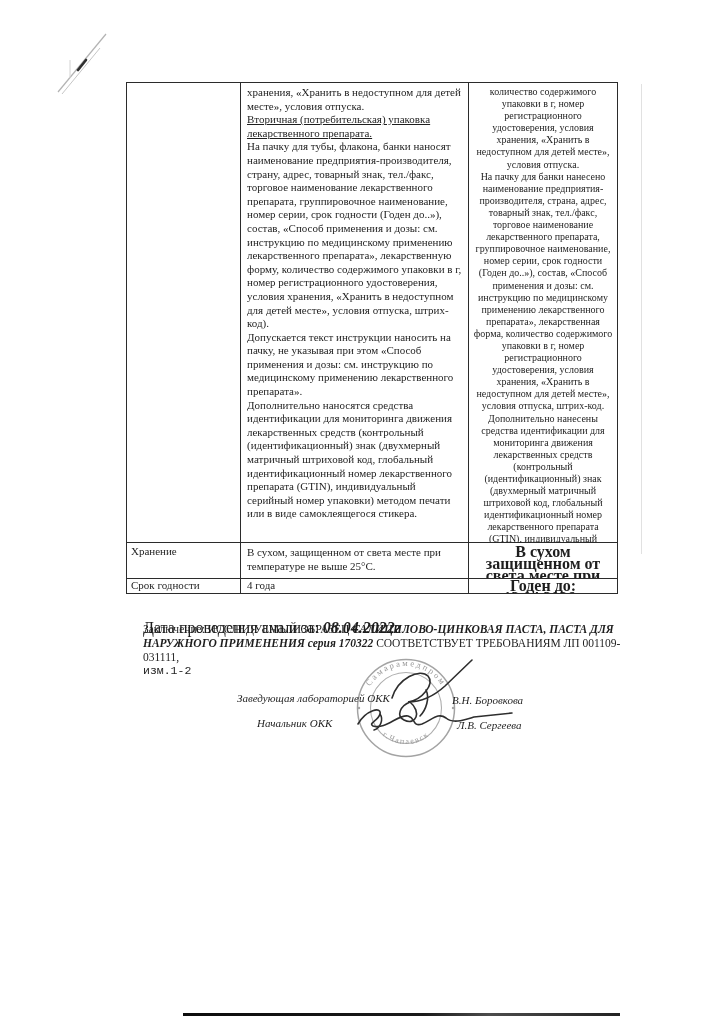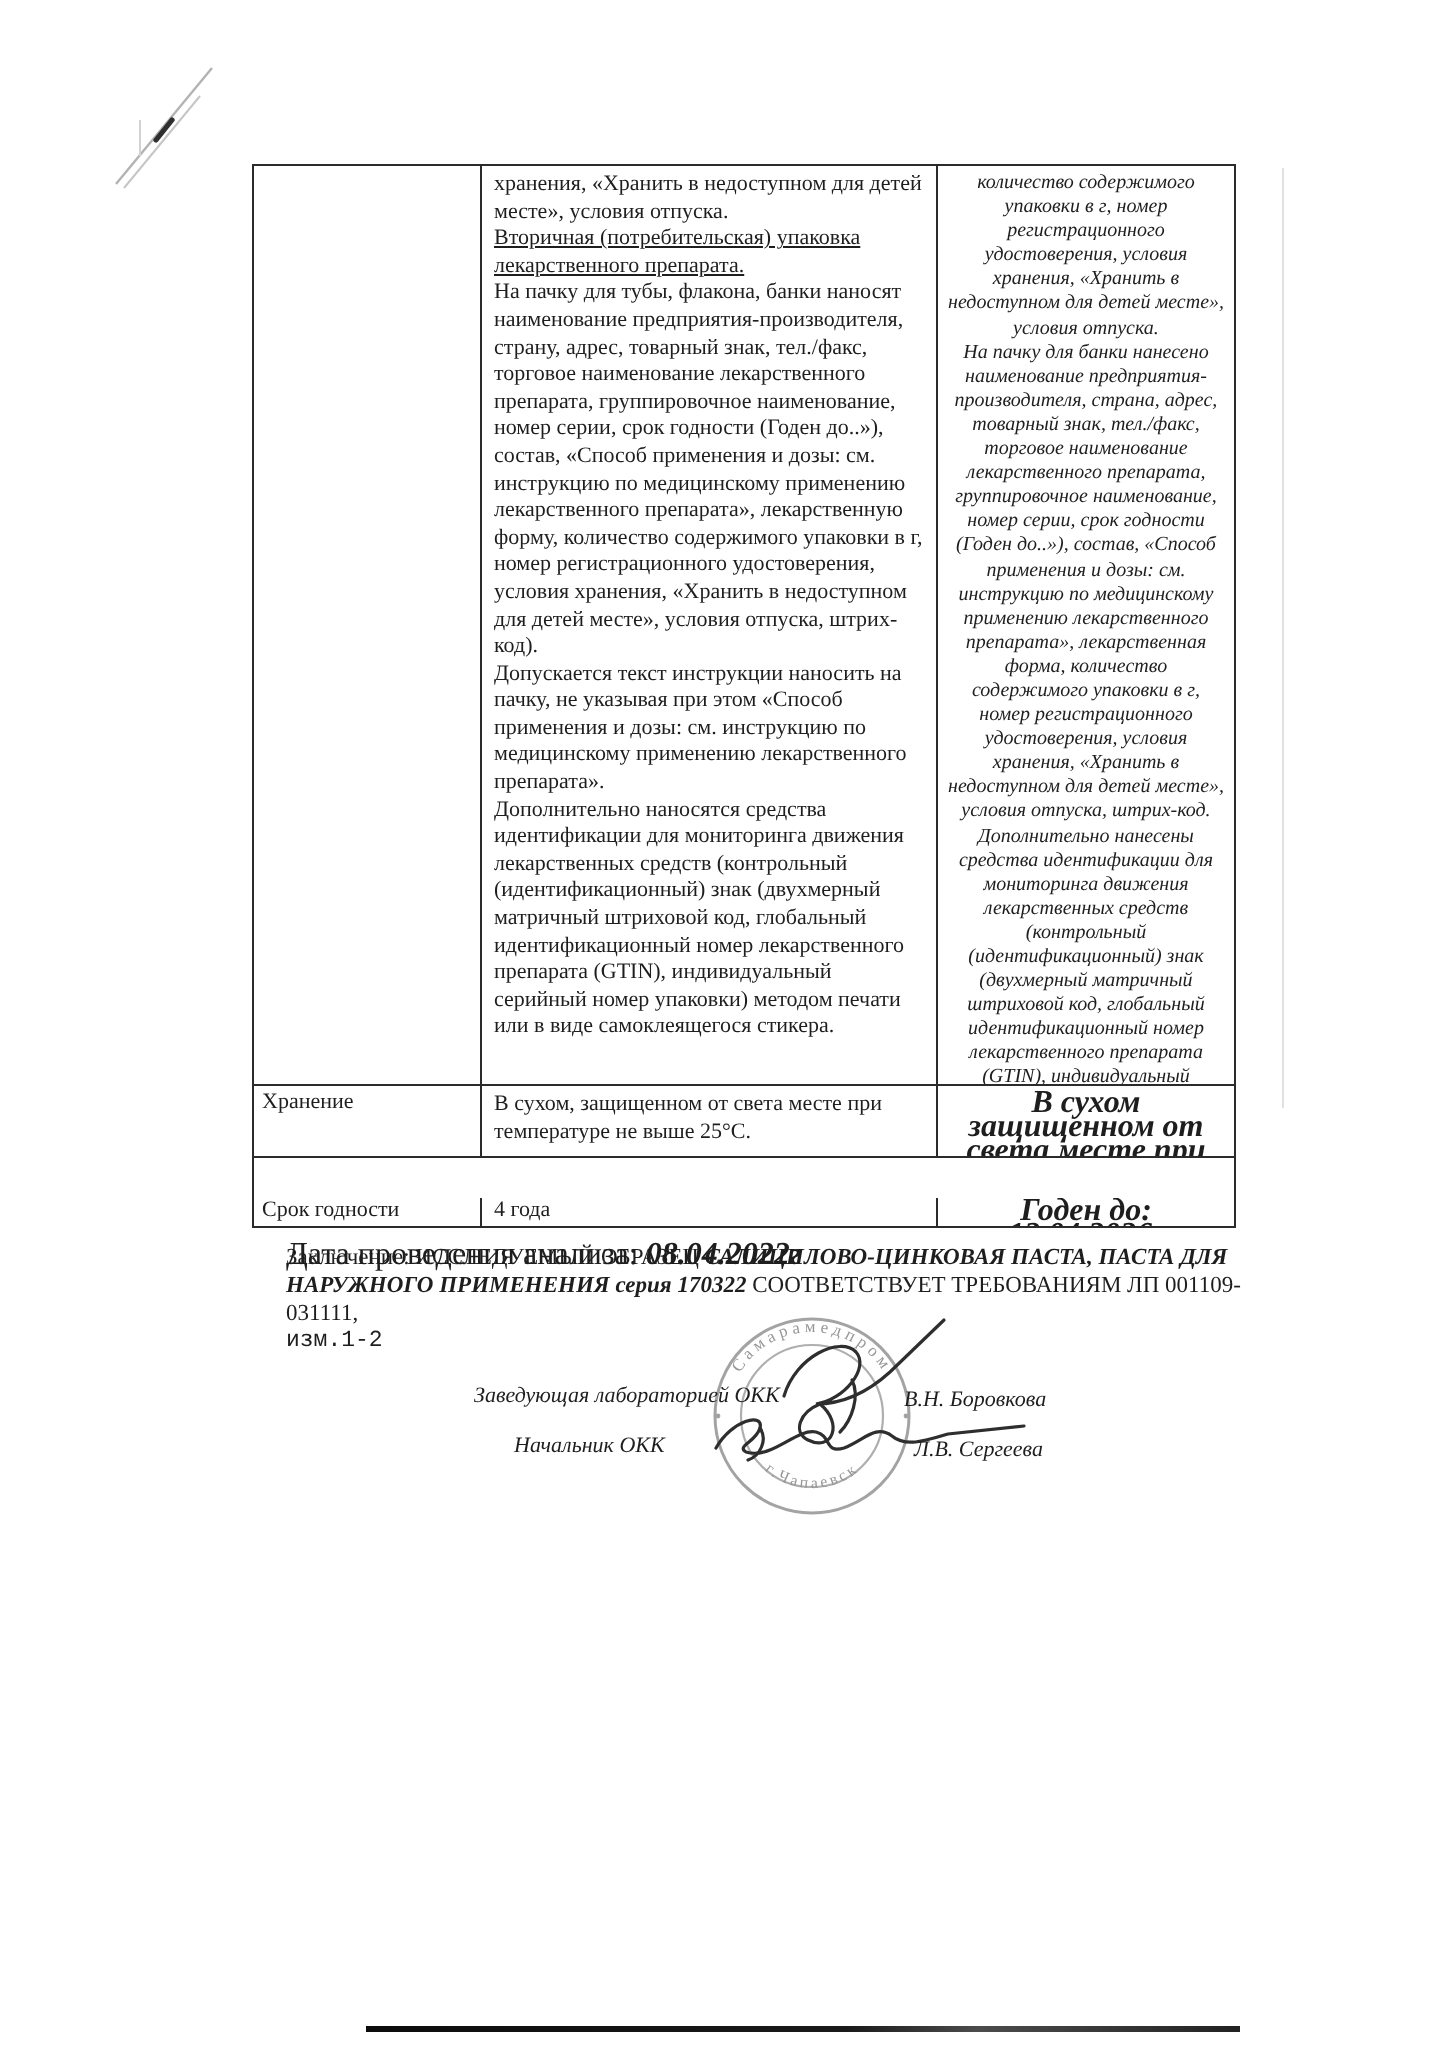--- a/index.html
+++ b/index.html
@@ -16,24 +16,24 @@
   }
   .trow { display:flex; }
   .cell {
     box-sizing:border-box; overflow:hidden;
     border-right:1.4px solid #2b2b2b; border-bottom:1.4px solid #2b2b2b;
   }
   .cell:last-child { border-right:none; }
   .trow:last-child .cell { border-bottom:none; }
   .c1 { width:114px; padding:2px 4px; font-size:11px; line-height:13px; }
   .c2 { width:228px; padding:3px 6px; font-size:11px; line-height:13.6px; text-align:left; }
-  .c3 { flex:1; padding:3px 4px; font-size:10px; line-height:12.1px; font-style:italic; text-align:center; }
+  .c3 { flex:1; padding:3px 4px; font-size:10px; line-height:12.1px; text-align:center; }
   .row-main  { height:460px; }
   .row-store { height:36px; }
-  .row-shelf { height:14px;margin-top:20px; }
+  .row-shelf { height:14px; }
   .row-shelf .cell { padding-top:1px; padding-bottom:0; line-height:11.5px; }
   .c2 p, .c3 p { margin:0; }
   .u { text-decoration:underline; }
   .bold-it { font-weight:bold; font-style:italic; }
   .row-store .c3, .row-shelf .c3 { font-weight:bold; font-size:16px; }
   
   .date-line { position:absolute; left:143px; top:600px; font-size:16px;margin-top:19px; }
   .conclusion {
     position:absolute; left:143px; top:623px; width:482px;
     font-size:11.5px; line-height:13.8px;

